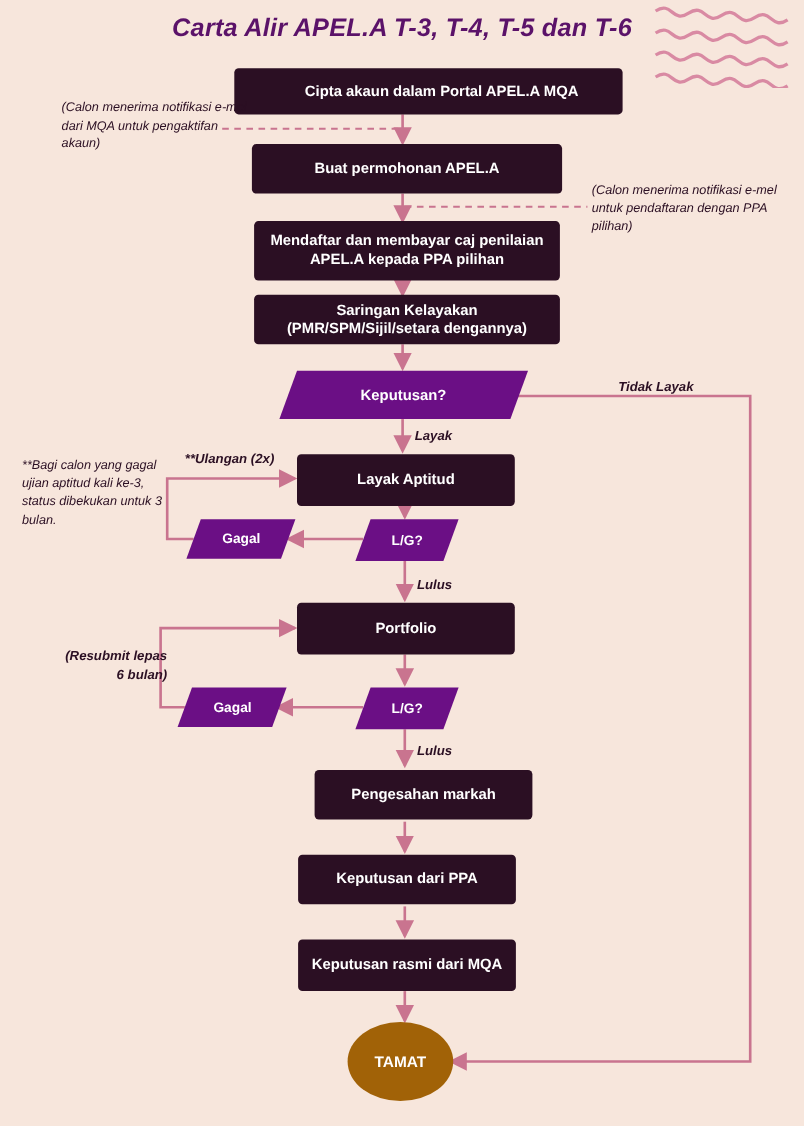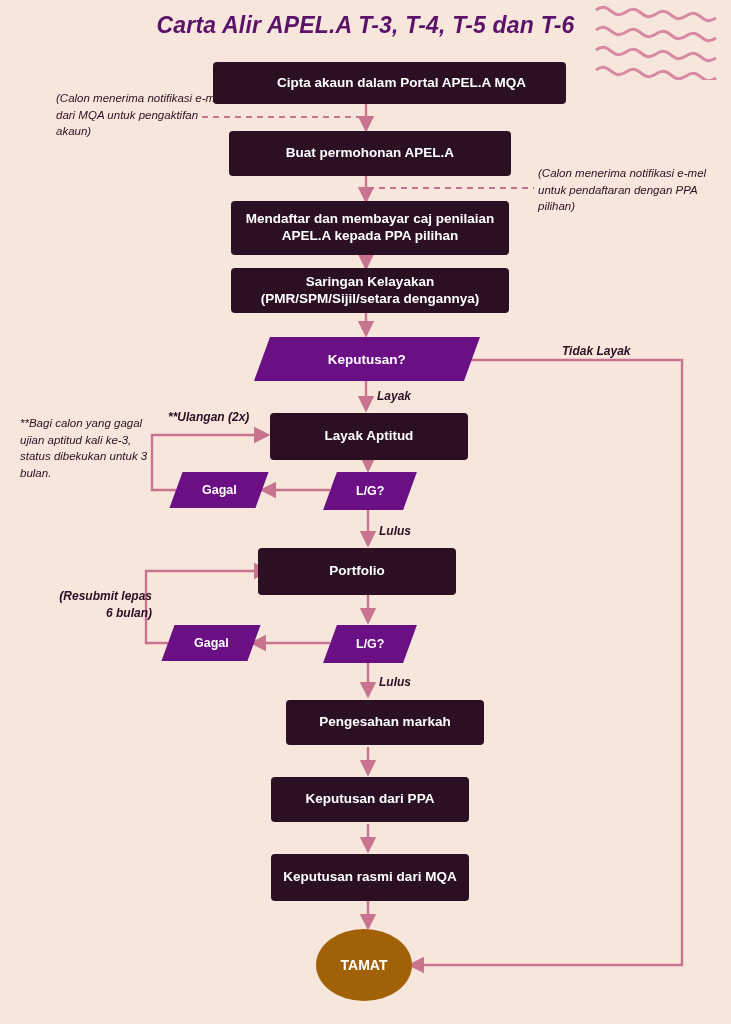--- a/index.html
+++ b/index.html
@@ -187,21 +187,21 @@
   </div>
 
   <div class="para small" style="left:330px; top:472px; width:80px; height:38px;">
     <span>L/G?</span>
   </div>
 
   <div class="para small" style="left:176px; top:472px; width:86px; height:36px;">
     <span>Gagal</span>
   </div>
 
-  <div class="node" style="left:258px; top:548px; width:198px; height:47px;">
+  <div class="node" style="left:270px; top:548px; width:198px; height:47px;">
     <span>Portfolio</span>
   </div>
 
   <div class="para small" style="left:330px; top:625px; width:80px; height:38px;">
     <span>L/G?</span>
   </div>
 
   <div class="para small" style="left:168px; top:625px; width:86px; height:36px;">
     <span>Gagal</span>
   </div>

